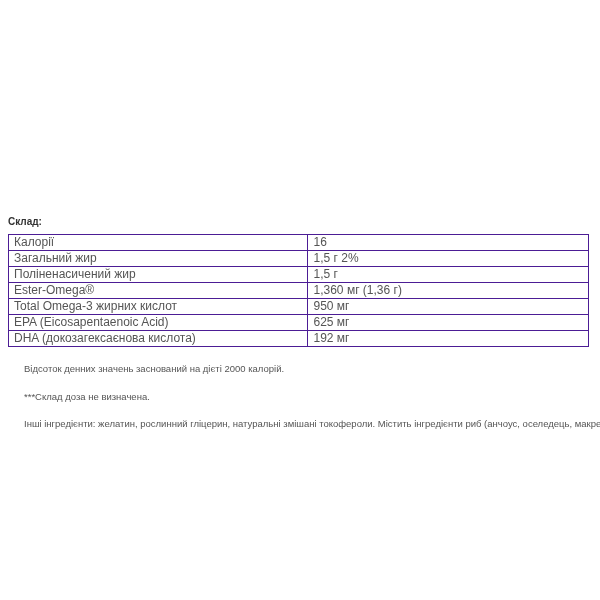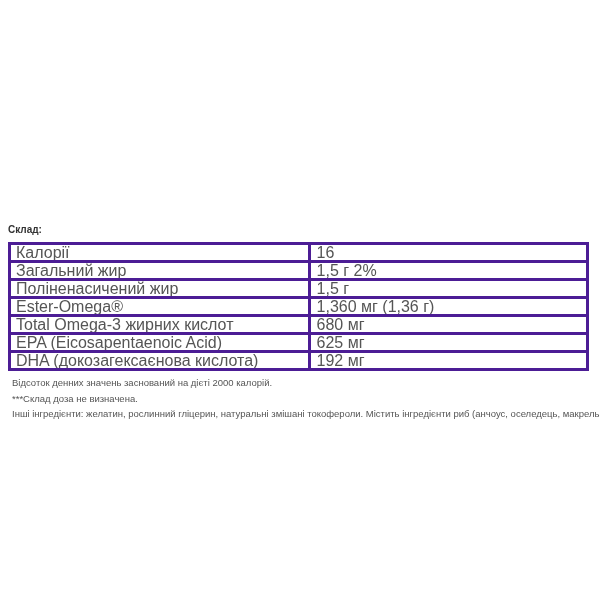--- a/index.html
+++ b/index.html
@@ -21,50 +21,50 @@
     position: absolute;
     left: 8px;
     top: 209px;
     width: 581px;
   }
   .section-heading {
     font-size: 10px;
     line-height: 10px;
     font-weight: bold;
     color: #333333;
-    margin: 16px 0 7px 0;
+    margin: 8px 0 7px 0;
   }
   table.facts {
     width: 100%;
     border-collapse: collapse;
     table-layout: fixed;
   }
   table.facts td {
-    border: 3px solid #4c1d95;
-    font-size: 16px;
+    border: 1px solid #4c1d95;
+    font-size: 12px;
     line-height: 11px;
     color: #555555;
     padding: 2px 6px;
     height: 11px;
     white-space: nowrap;
     overflow: hidden;
     background: #ffffff;
   }
   table.facts td.label-col {
     width: 49.4%;
     padding-left: 5px;
   }
   .footnotes {
     margin-top: 6px;
     font-size: 9.5px;
     line-height: 11.5px;
     color: #555555;
   }
   .footnote-line {
-    margin: 4px;
+    margin: 16px;
     white-space: nowrap;
   }
 </style>
 </head>
 <body>
 
 <div class="page">
   <div class="content">
 
     <p class="section-heading">Склад:</p>
@@ -82,21 +82,21 @@
         <tr>
           <td class="label-col">Поліненасичений жир</td>
           <td>1,5 г</td>
         </tr>
         <tr>
           <td class="label-col">Ester-Omega®</td>
           <td>1,360 мг (1,36 г)</td>
         </tr>
         <tr>
           <td class="label-col">Total Omega-3 жирних кислот</td>
-          <td>680 мг</td>
+          <td>950 мг</td>
         </tr>
         <tr>
           <td class="label-col">EPA (Eicosapentaenoic Acid)</td>
           <td>625 мг</td>
         </tr>
         <tr>
           <td class="label-col">DHA (докозагексаєнова кислота)</td>
           <td>192 мг</td>
         </tr>
       </tbody>

